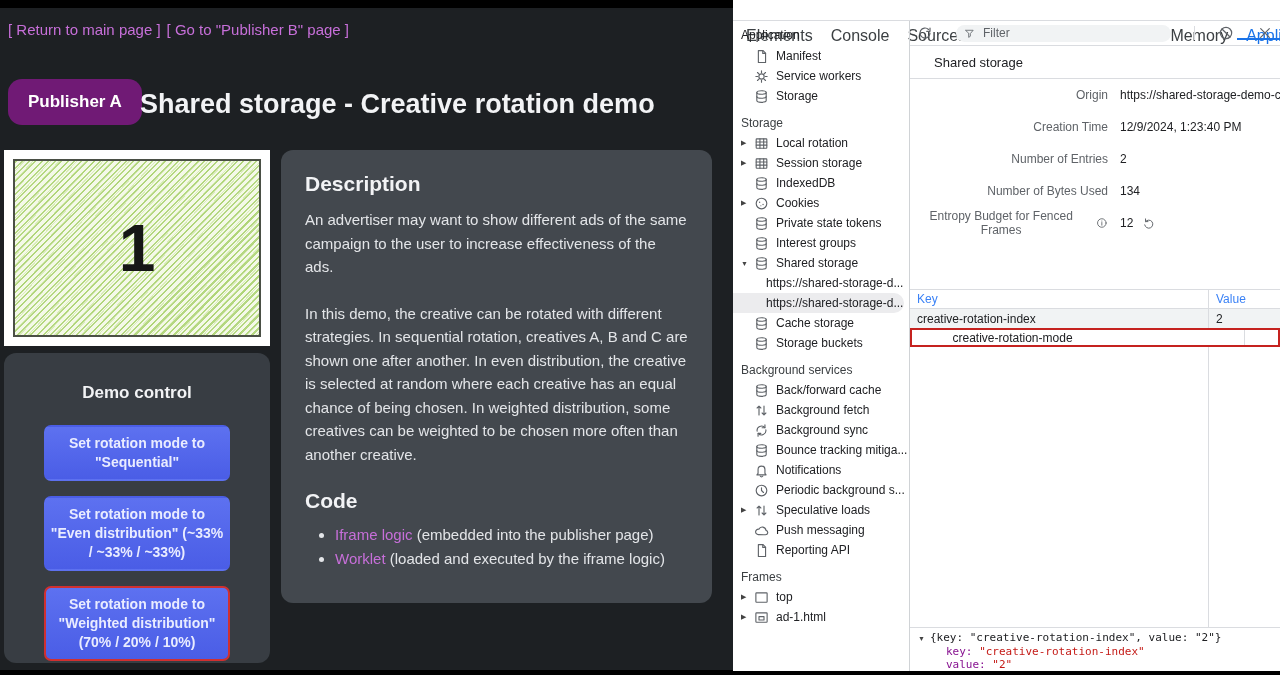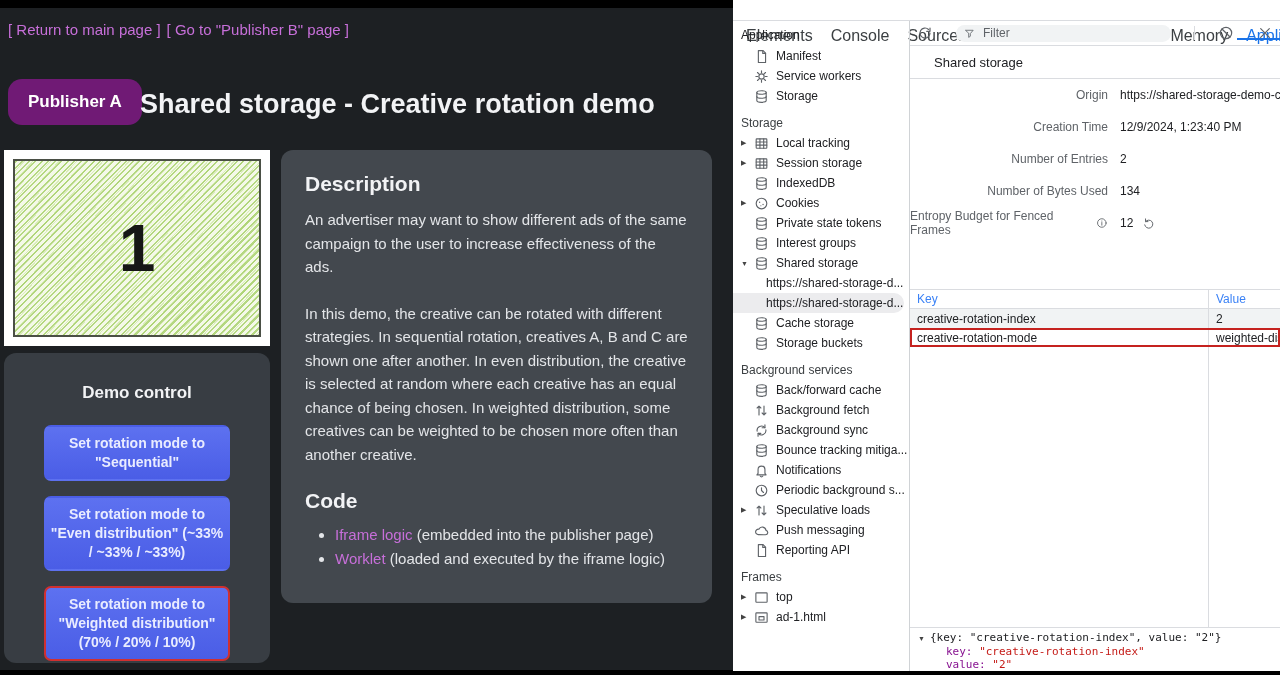--- a/index.html
+++ b/index.html
@@ -70,34 +70,34 @@
   .filter-pill .i{width:11px;height:11px;flex:none;}
   .filter-pill input{border:none;background:transparent;outline:none;font-size:12px;color:#202124;width:100%;
                      font-family:"Liberation Sans",sans-serif;}
   .filter-pill input::placeholder{color:#5f6368;}
   .tb-sep{width:1px;height:14px;background:#dadce0;flex:none;}
 
   .dt-title-row{height:33px;line-height:33px;padding-left:24px;border-bottom:1px solid #dadce0;
                 font-size:13px;flex:none;}
   .dt-meta{padding:0 0 50px 0;flex:none;}
   .meta-row{height:32px;display:flex;align-items:center;}
-  .meta-label{width:198px;text-align:left;color:#5f6368;flex:none;display:flex;justify-content:flex-end;
+  .meta-label{width:198px;text-align:center;color:#5f6368;flex:none;display:flex;justify-content:flex-end;
               align-items:center;gap:4px;}
   .meta-label .i{width:12px;height:12px;}
   .meta-value{margin-left:12px;color:#202124;white-space:nowrap;display:flex;align-items:center;gap:9px;}
   .meta-value .i{width:13px;height:13px;cursor:pointer;}
 
   .dt-table{flex:none;border-top:1px solid #dadce0;}
   .tbl-row{display:flex;height:19px;align-items:center;}
   .tbl-row.head{border-bottom:1px solid #dadce0;color:#3b82f6;cursor:default;}
   .cell-key{width:299px;padding-left:7px;flex:none;border-right:1px solid #dadce0;height:100%;
             display:flex;align-items:center;overflow:hidden;white-space:nowrap;}
   .cell-val{flex:1;padding-left:7px;height:100%;display:flex;align-items:center;overflow:hidden;white-space:nowrap;}
   .tbl-row.odd{background:#f1f3f4;}
-  .tbl-row.hl{outline:2px solid #c5221f;outline-offset:-2px;}
+  .tbl-row.hl{outline:2px solid #c5221f;outline-offset:-2px;flex-direction:column;}
   .dt-grid-empty{flex:1;position:relative;}
   .dt-grid-empty .colline{position:absolute;left:298px;top:0;bottom:0;width:1px;background:#dadce0;}
 
   .dt-preview{height:44px;border-top:1px solid #dadce0;font-family:"DejaVu Sans Mono",monospace;
               font-size:11px;padding-top:3px;flex:none;overflow:hidden;}
   .pv-line{height:13.5px;line-height:13.5px;white-space:nowrap;padding-left:8px;}
   .pv-line .tri{display:inline-block;font-size:7px;color:#444;width:12px;cursor:pointer;font-family:"Liberation Sans",sans-serif;}
   .pv-prop{padding-left:36px;}
   .pv-name{color:#881391;}
   .pv-str{color:#c41a16;}
@@ -201,21 +201,21 @@
           </div>
           <div class="sb-header">Storage</div>
           <div class="sb-row">
             <span class="sb-arrow">▶</span>
             <span class="i sb-icon">
               <svg viewBox="0 0 24 24">
                 <rect x="3.5" y="4.5" width="17" height="15" rx="1"></rect>
                 <path d="M3.5 9.5h17M3.5 14.5h17M9.5 4.5v15M15.5 4.5v15"></path>
               </svg>
             </span>
-            <span class="sb-label">Local tracking</span>
+            <span class="sb-label">Local rotation</span>
           </div>
           <div class="sb-row">
             <span class="sb-arrow">▶</span>
             <span class="i sb-icon">
               <svg viewBox="0 0 24 24">
                 <rect x="3.5" y="4.5" width="17" height="15" rx="1"></rect>
                 <path d="M3.5 9.5h17M3.5 14.5h17M9.5 4.5v15M15.5 4.5v15"></path>
               </svg>
             </span>
             <span class="sb-label">Session storage</span>

